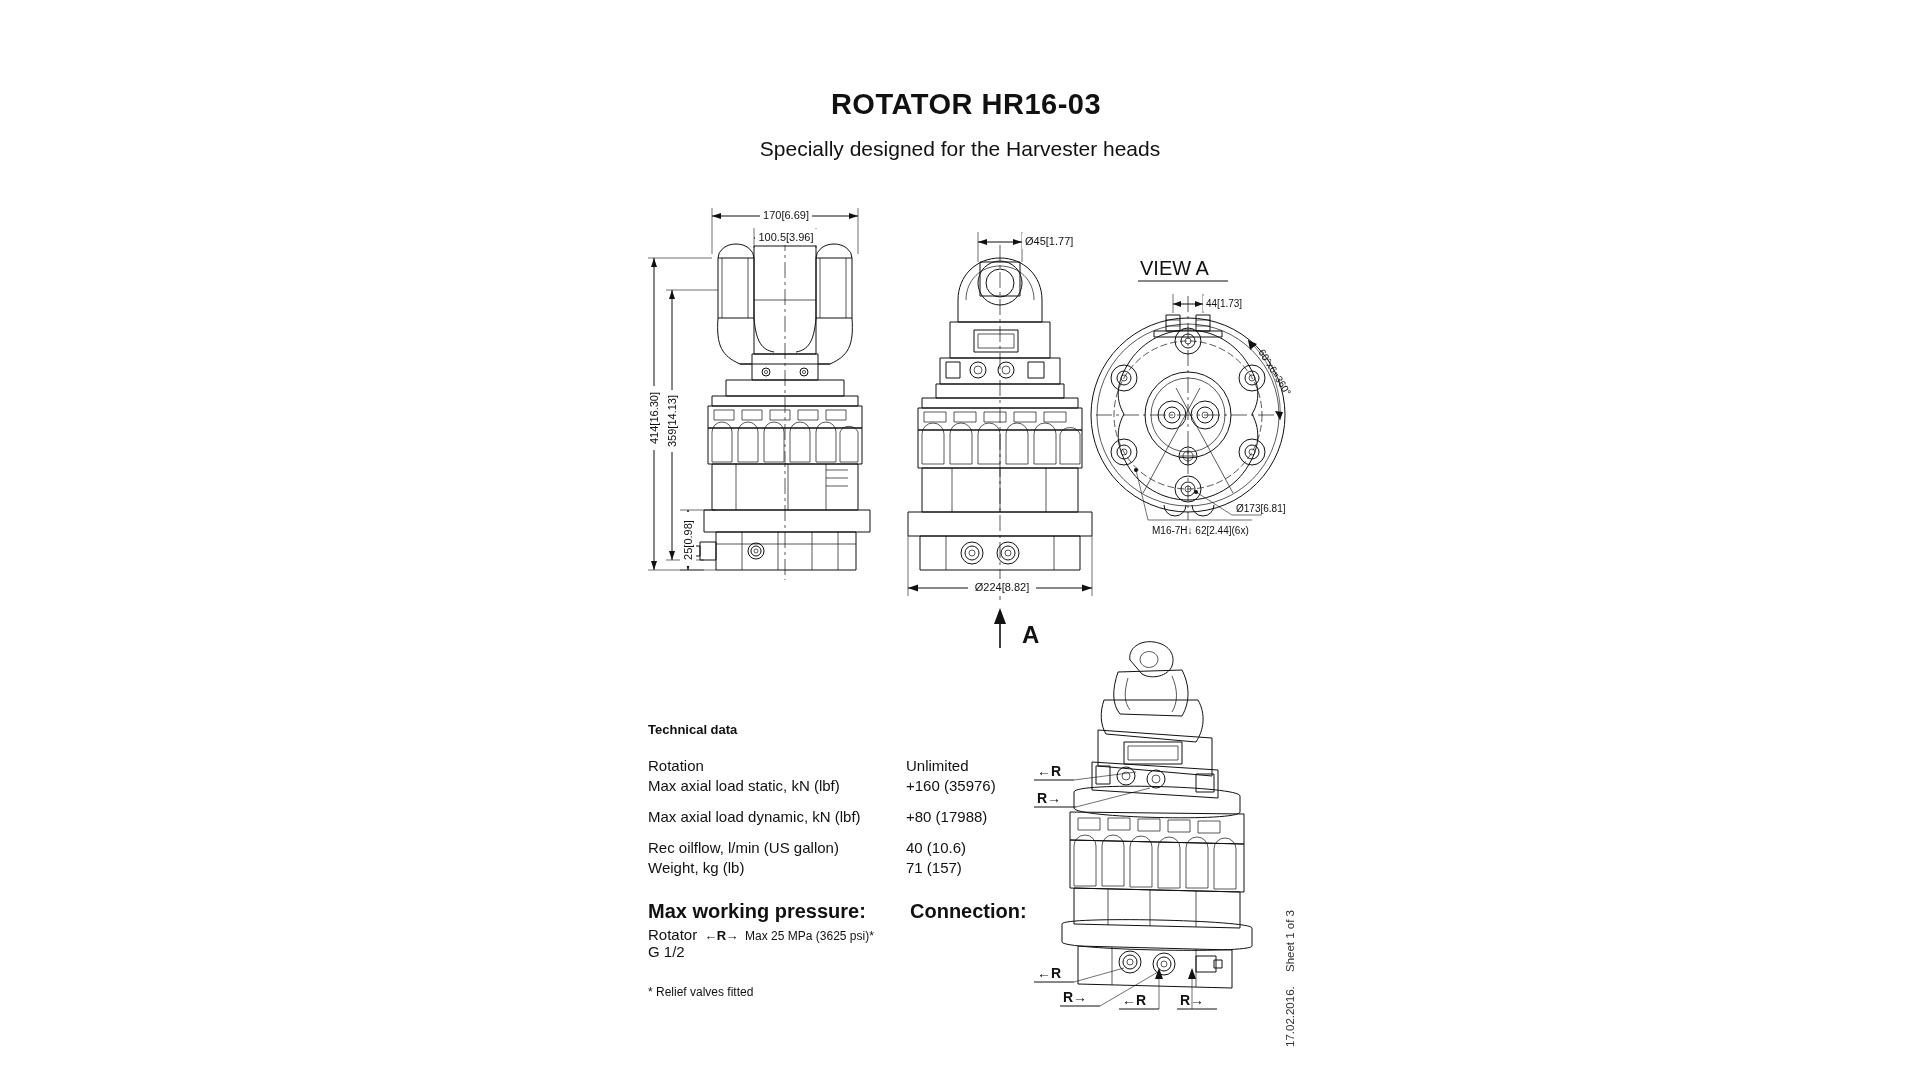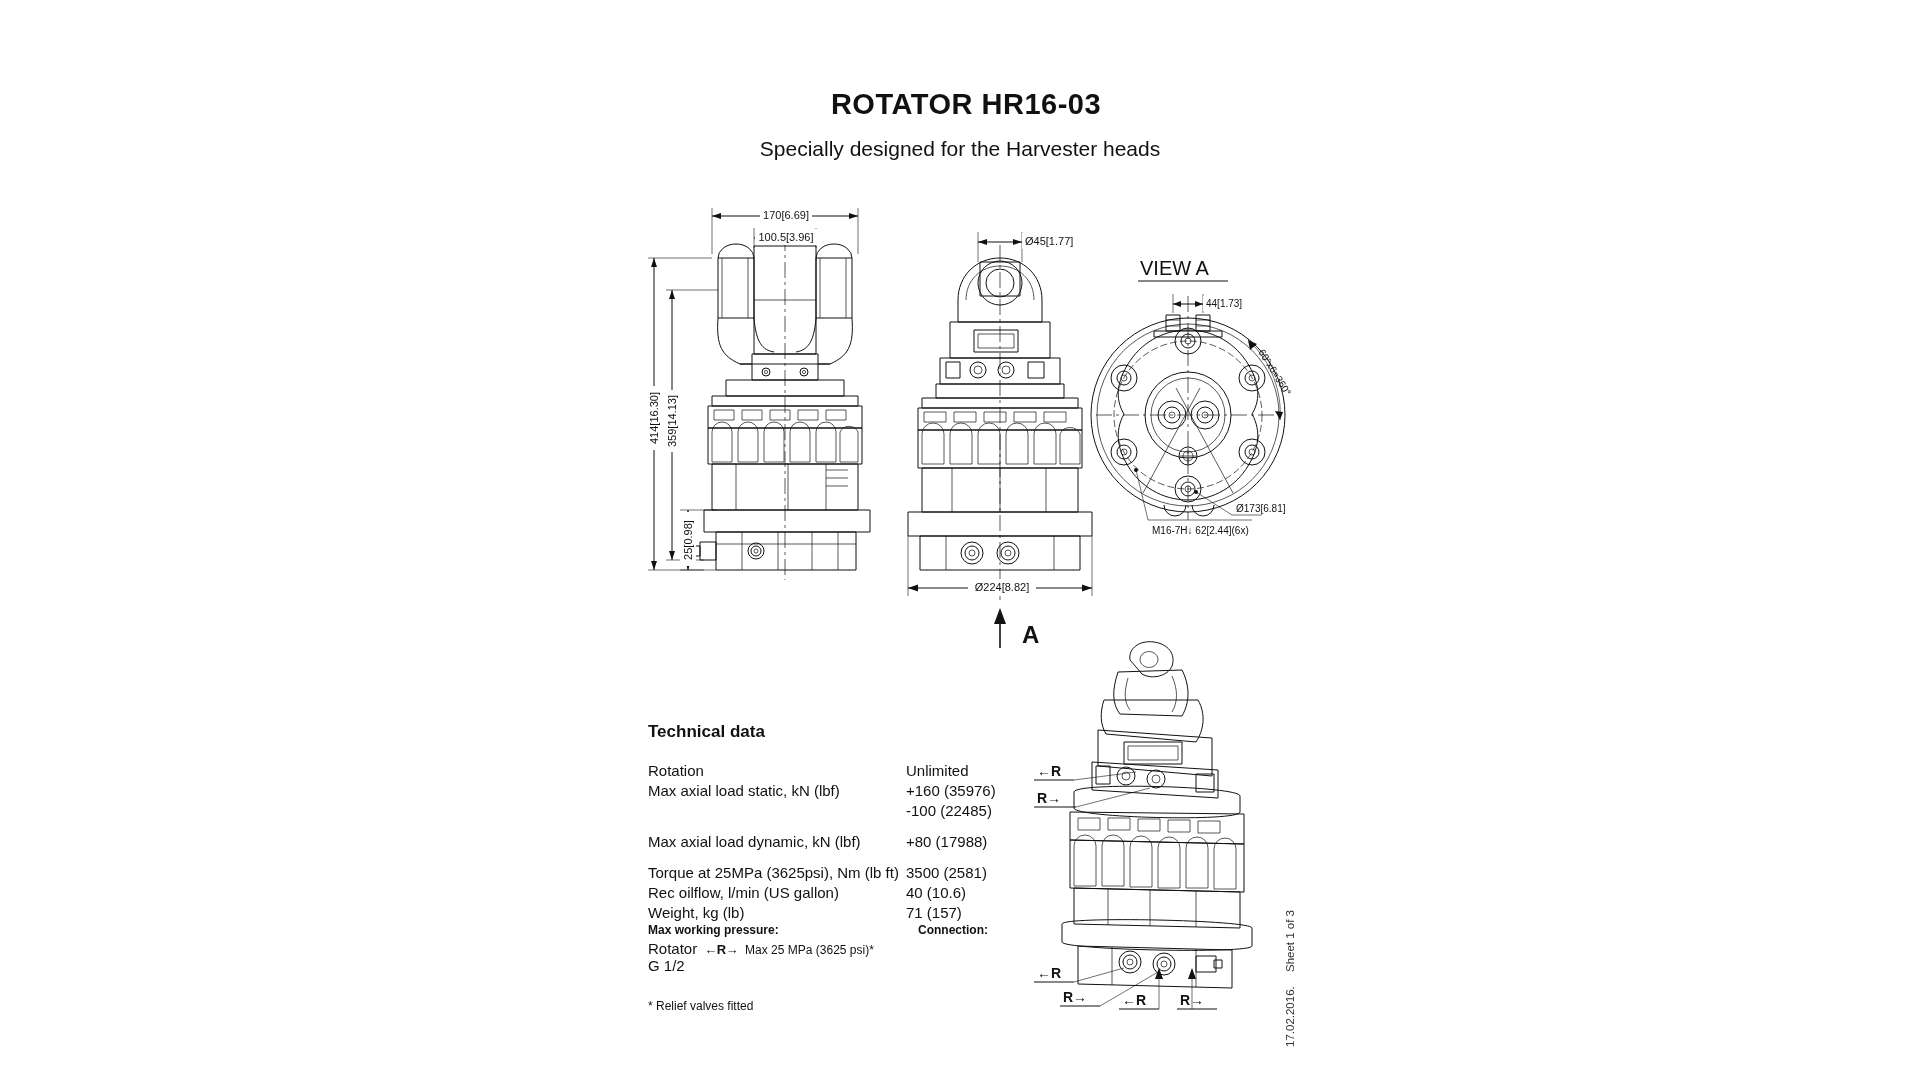--- a/index.html
+++ b/index.html
@@ -36,42 +36,43 @@
     font-weight: normal;
   }
   
   #techdata {
     position: absolute;
     left: 648px;
     top: 722px;
     width: 420px;
   }
   #techdata .td-heading {
-    font-size: 17px;
+    font-size: 13px;
     font-weight: bold;
     margin-bottom: 19px;
   }
   #techdata table {
     border-collapse: collapse;
     font-size: 15px;
     width: 100%;
   }
   #techdata td {
     padding: 0 0 1px 0;
     vertical-align: top;
     white-space: nowrap;
     line-height: 19px;
   }
   #techdata td.col-label { width: 258px; }
   #techdata tr.spacer td { height: 11px; line-height: 11px; }
   .press-head {
     display: flex;
-    gap: 12px;
-    font-size: 12px;
+    gap: 4px;
+    font-size: 20px;
     font-weight: bold;
+    margin-top: 22px;
   }
   .press-head .ph-a { width: 258px; }
   .press-row {
     display: flex;
     align-items: baseline;
     font-size: 15px;
     margin-top: 3px;
     flex-direction: column;
   }
   .press-row .pr-a { width: 258px; display: flex; align-items: baseline; gap: 7px;}
@@ -557,40 +558,32 @@
     <table>
       <tbody>
         <tr>
           <td class="col-label">Rotation</td>
           <td>Unlimited</td>
         </tr>
         <tr>
           <td class="col-label">Max axial load static, kN (lbf)</td>
           <td>+160 (35976)</td>
         </tr>
-        <tr>
-          <td class="col-label"></td>
-          <td>-100 (22485)</td>
-        </tr>
         <tr class="spacer">
             <td></td>
             <td></td>
           </tr>
         <tr>
           <td class="col-label">Max axial load dynamic, kN (lbf)</td>
           <td>+80 (17988)</td>
         </tr>
         <tr class="spacer">
             <td></td>
             <td></td>
           </tr>
-        <tr>
-          <td class="col-label">Torque at 25MPa (3625psi), Nm (lb ft)</td>
-          <td>3500 (2581)</td>
-        </tr>
         <tr>
           <td class="col-label">Rec oilflow, l/min (US gallon)</td>
           <td>40 (10.6)</td>
         </tr>
         <tr>
           <td class="col-label">Weight, kg (lb)</td>
           <td>71 (157)</td>
         </tr>
       </tbody>
     </table>

